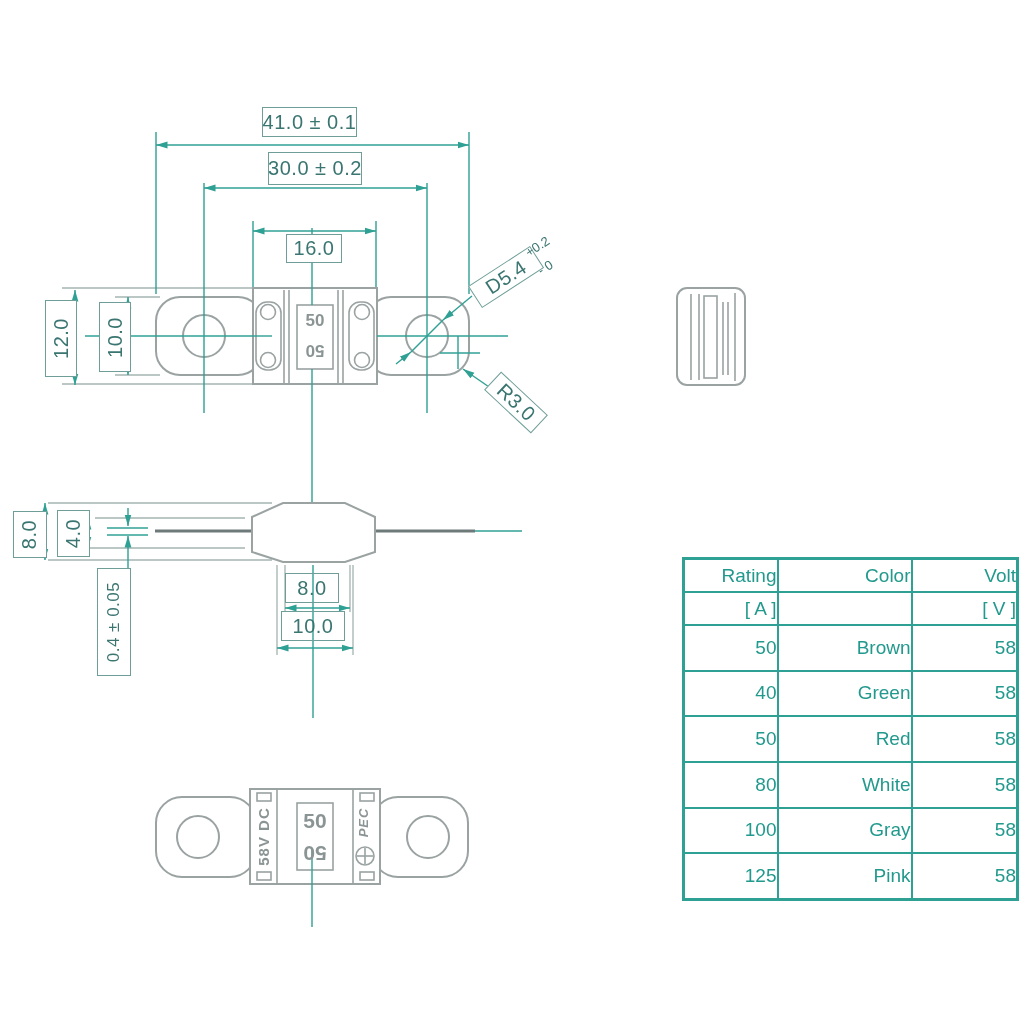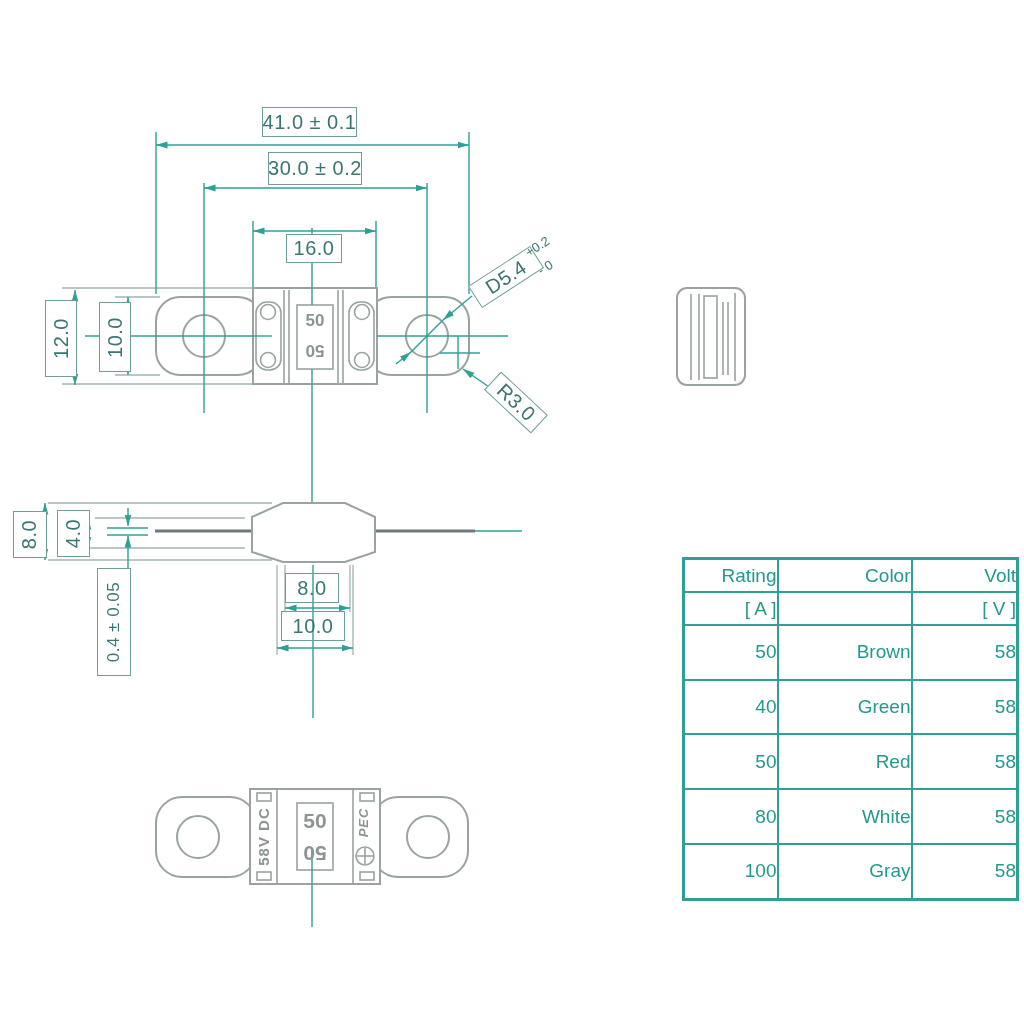--- a/index.html
+++ b/index.html
@@ -281,17 +281,22 @@
           <tr>
             <td>80</td>
             <td>White</td>
             <td>58</td>
           </tr>
           <tr>
             <td>100</td>
             <td>Gray</td>
             <td>58</td>
           </tr>
+          <tr>
+            <td>125</td>
+            <td>Pink</td>
+            <td>58</td>
+          </tr>
         </tbody>
     </table>
   </div>
 
 </div>
 
 </body></html>

